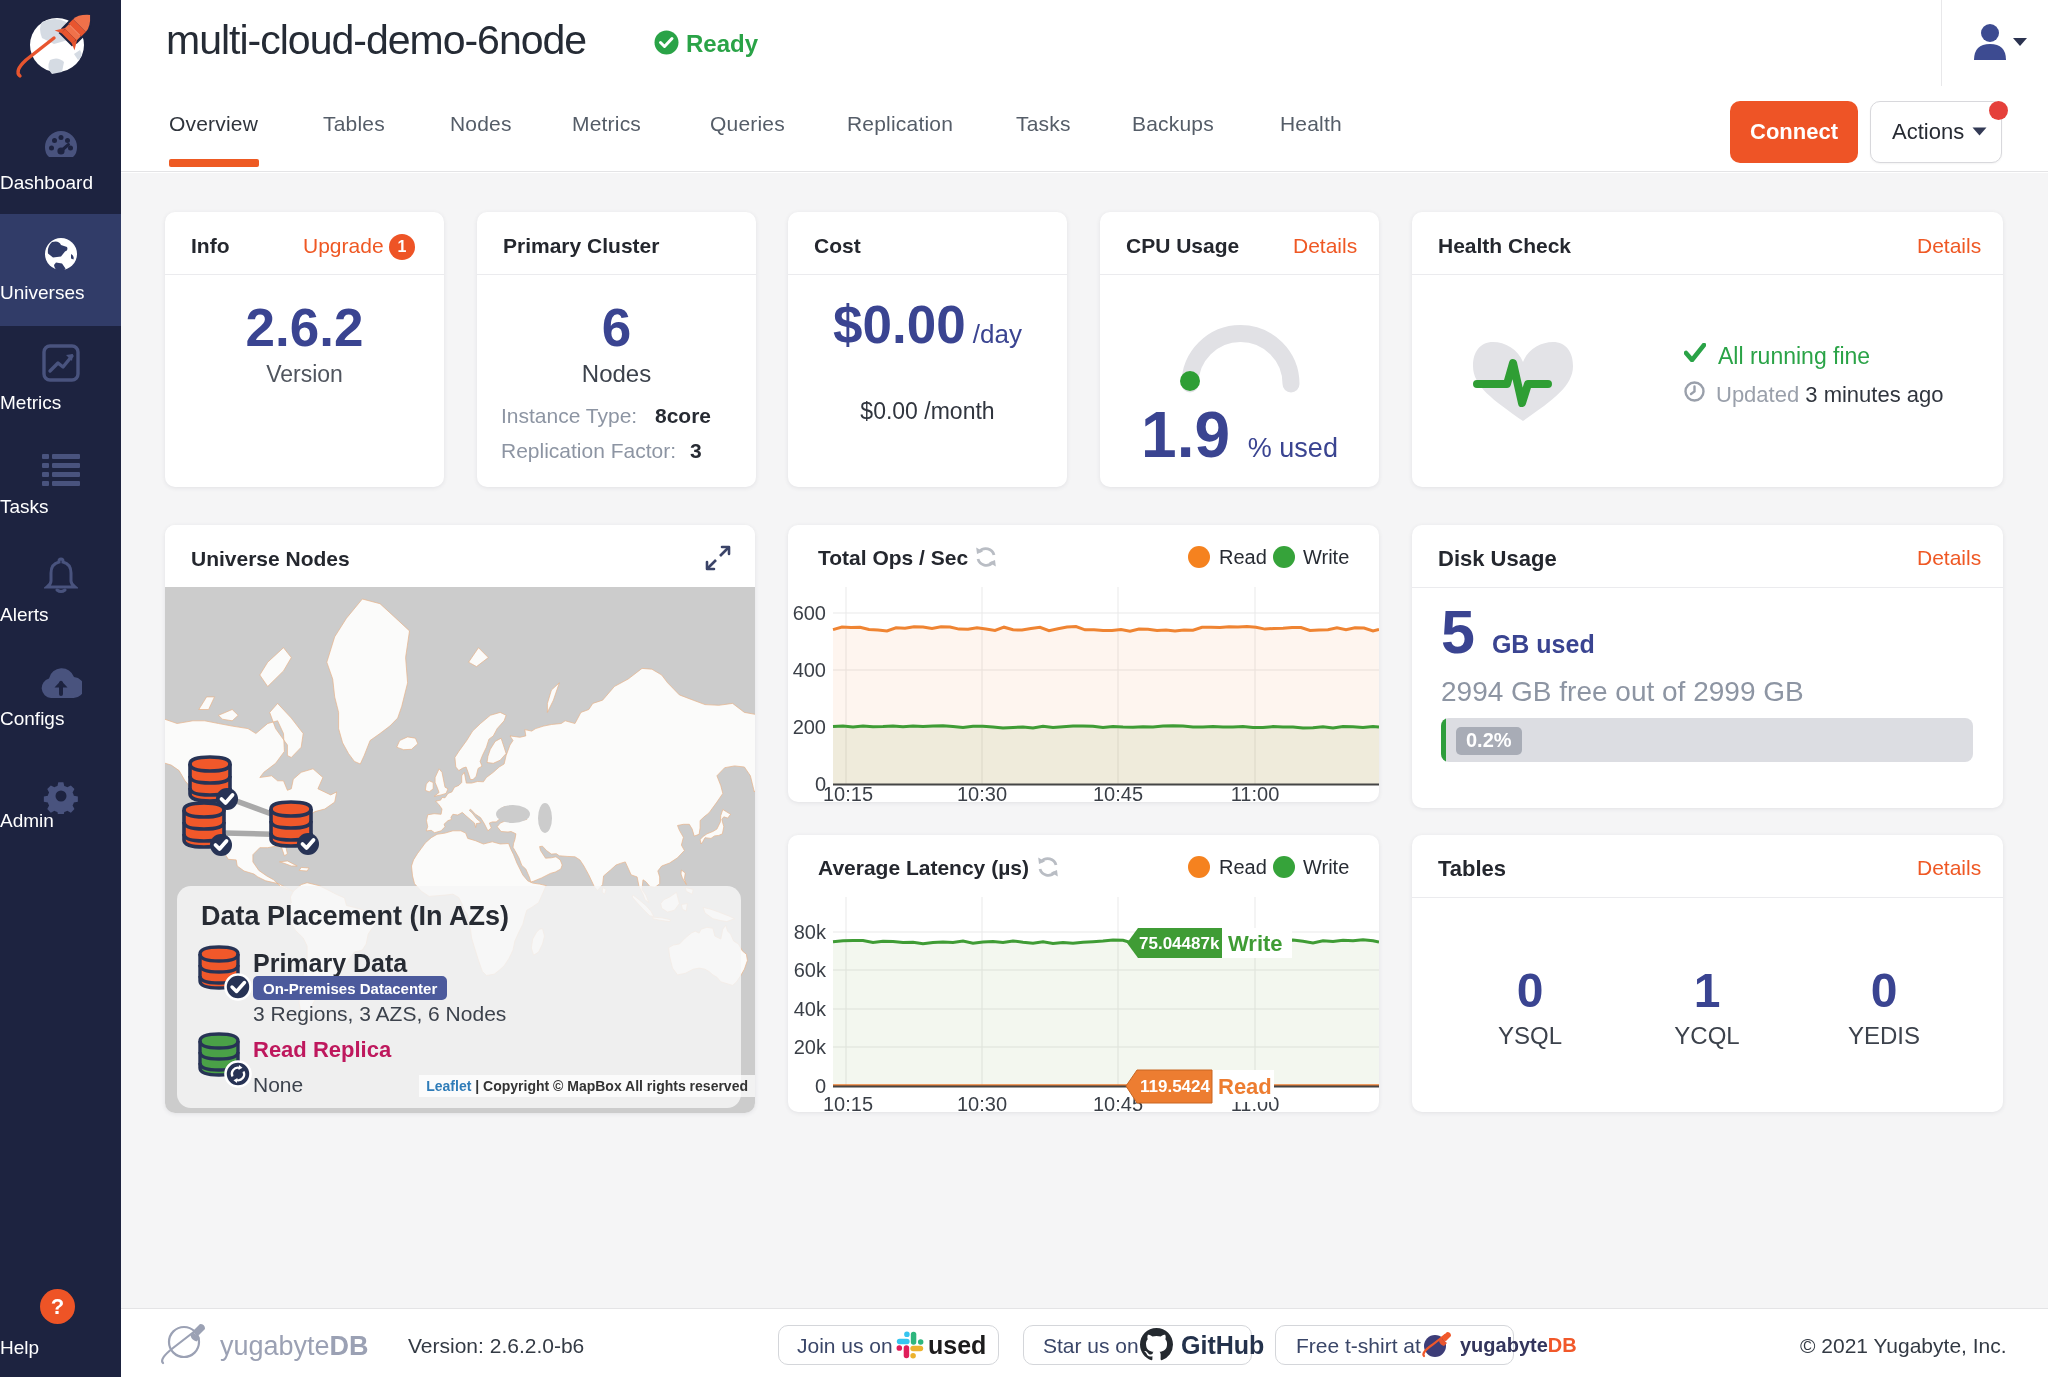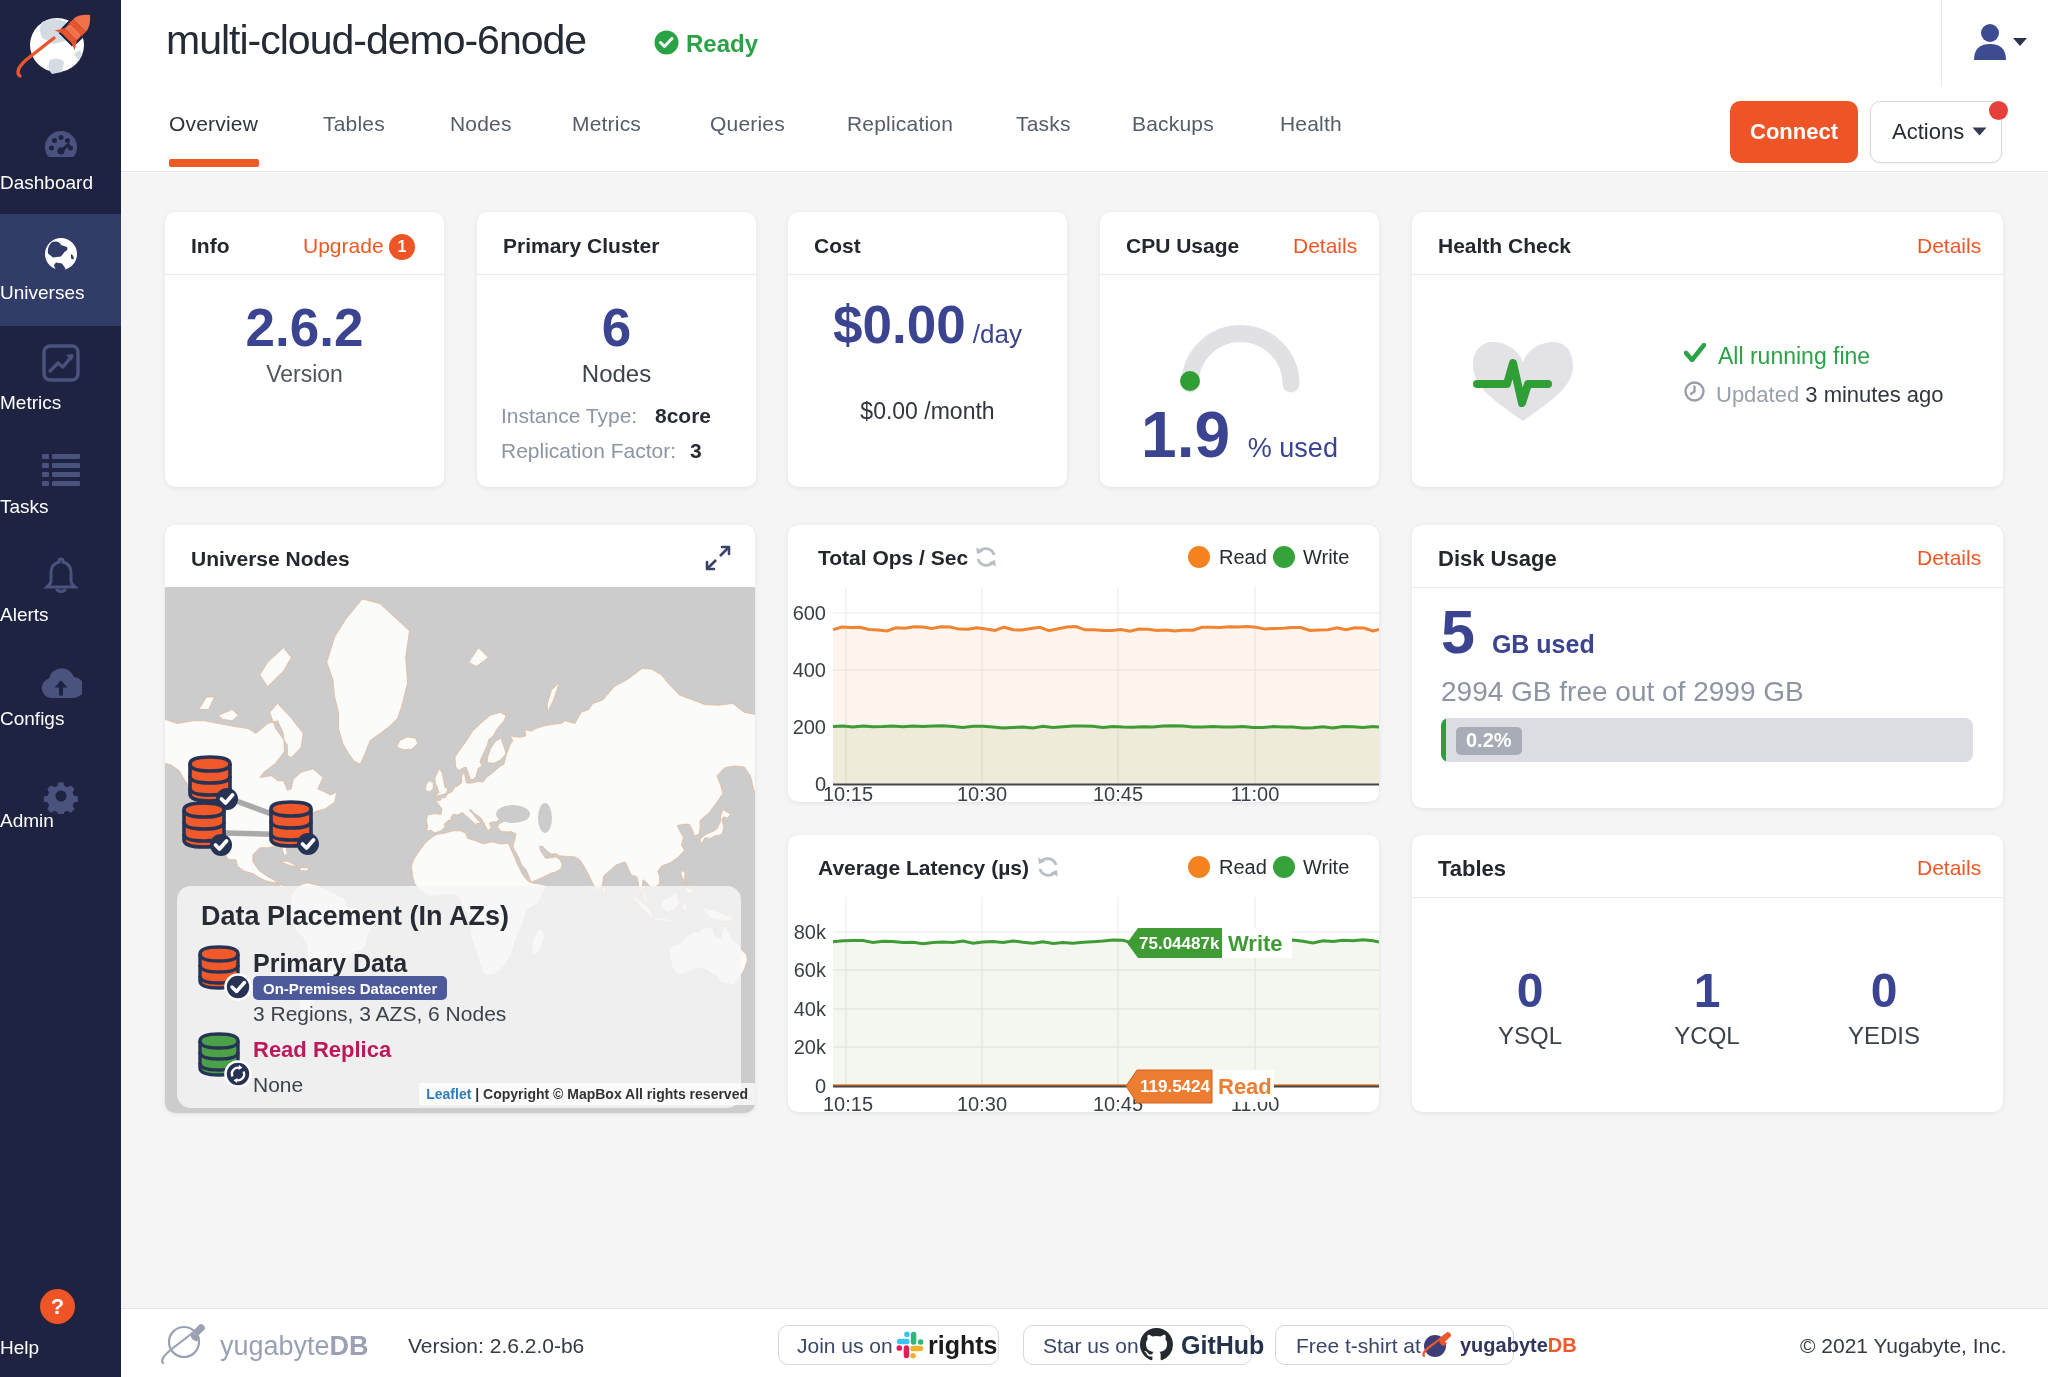--- a/index.html
+++ b/index.html
@@ -238,21 +238,21 @@
 <svg style="position:absolute;left:30px;top:505px" width="62" height="62" viewBox="0 0 62 62">
 <path d="M5 11 q0 -7 19 -7 q19 0 19 7 l0 27 q0 7 -19 7 q-19 0 -19 -7z" fill="#4aa147" stroke="#273355" stroke-width="3.4"></path>
 <path d="M5 11 q0 7 19 7 q19 0 19 -7 M5 22 q0 7 19 7 q19 0 19 -7 M5 33 q0 7 19 7 q19 0 19 -7" fill="none" stroke="#273355" stroke-width="3.4"></path>
 <circle cx="43" cy="44" r="12.5" fill="#273355" stroke="#fff" stroke-width="2.6"></circle>
       <path d="M37.5 46.5 a6 6 0 0 1 7 -8.5 M48.5 41.5 a6 6 0 0 1 -7 8.5" stroke="#fff" stroke-width="2.2" fill="none"></path>
       <path d="M44 35 l3.5 2.8 -4 2.2z" fill="#fff"></path>
       <path d="M42 53 l-3.5 -2.8 4 -2.2z" fill="#fff"></path>
 </svg>
 <div style="position:absolute;left:88px;top:512px;font-size:22px;font-weight:bold;color:#be185d">Read Replica</div>
 <div style="position:absolute;left:88px;top:548px;font-size:21px;color:#3c424c">None</div>
-<div style="position:absolute;right:0;bottom:8px;background:rgba(255,255,255,0.75);font-size:14px;font-weight:bold;color:#333;padding:3px 7px"><span style="color:#2f7cb8">Leaflet</span> | Copyright © MapBox All rights reserved</div>
+<div style="position:absolute;right:0;bottom:16px;background:rgba(255,255,255,0.75);font-size:14px;font-weight:bold;color:#333;padding:3px 7px"><span style="color:#2f7cb8">Leaflet</span> | Copyright © MapBox All rights reserved</div>
 </div>
 
 <div class="card" style="left:788px;top:525px;width:591px;height:277px"></div>
 <div class="abs" style="left:818px;top:546px;font-size:21px;font-weight:bold;color:#24272e">Total Ops / Sec</div>
 <svg class="abs" style="left:974px;top:546px" width="24" height="22" viewBox="0 0 24 22">
     <path d="M20 9 A8.5 8.5 0 0 0 5.5 5.5 M4 13 A8.5 8.5 0 0 0 18.5 16.5" fill="none" stroke="#b9bdc4" stroke-width="2.8"></path>
     <path d="M2.2 1.5 l0.8 6.5 6 -2.5z" fill="#b9bdc4"></path>
     <path d="M21.8 20.5 l-0.8 -6.5 -6 2.5z" fill="#b9bdc4"></path>
   </svg>
 <div class="abs" style="left:1188px;top:546px;width:22px;height:22px;border-radius:50%;background:#f5821f"></div>
@@ -385,21 +385,21 @@
     </g>
 <g fill="#ECB22E">
       <rect x="12.3" y="18.8" width="4.7" height="4.7" rx="2.3"></rect>
       <rect x="12.3" y="12.7" width="11" height="4.7" rx="2.3"></rect>
     </g>
 <g fill="#E01E5A">
       <rect x="0.5" y="12.3" width="4.7" height="4.7" rx="2.3"></rect>
       <rect x="6.6" y="12.3" width="4.7" height="11" rx="2.3"></rect>
     </g>
 </svg>
-<div class="abs" style="left:928px;top:1331px;font-size:25px;font-weight:bold;color:#1d1c1d">rights</div>
+<div class="abs" style="left:928px;top:1331px;font-size:25px;font-weight:bold;color:#1d1c1d">used</div>
 <div class="abs" style="left:1023px;top:1325px;width:229px;height:40px;border:1px solid #d4d6da;border-radius:10px;background:#fff"></div>
 <div class="abs" style="left:1043px;top:1334px;font-size:21px;color:#3a4668">Star us on</div>
 <svg class="abs" style="left:1140px;top:1328px" width="33" height="33" viewBox="0 0 16 16">
     <path d="M8 0C3.58 0 0 3.58 0 8c0 3.54 2.29 6.53 5.47 7.59.4.07.55-.17.55-.38 0-.19-.01-.82-.01-1.49-2.01.37-2.53-.49-2.69-.94-.09-.23-.48-.94-.82-1.13-.28-.15-.68-.52-.01-.53.63-.01 1.08.58 1.23.82.72 1.21 1.87.87 2.33.66.07-.52.28-.87.51-1.07-1.78-.2-3.64-.89-3.64-3.95 0-.87.31-1.59.82-2.15-.08-.2-.36-1.02.08-2.12 0 0 .67-.21 2.2.82.64-.18 1.32-.27 2-.27s1.36.09 2 .27c1.53-1.04 2.2-.82 2.2-.82.44 1.1.16 1.92.08 2.12.51.56.82 1.27.82 2.15 0 3.07-1.87 3.75-3.65 3.95.29.25.54.73.54 1.48 0 1.07-.01 1.93-.01 2.2 0 .21.15.46.55.38A8.01 8.01 0 0 0 16 8c0-4.42-3.58-8-8-8z" fill="#24292f"></path>
   </svg>
 <div class="abs" style="left:1181px;top:1331px;font-size:25px;font-weight:bold;color:#24324c">GitHub</div>
 <div class="abs" style="left:1275px;top:1325px;width:239px;height:40px;border:1px solid #d4d6da;border-radius:10px;background:#fff"></div>
 <div class="abs" style="left:1296px;top:1334px;font-size:21px;color:#3a4668">Free t-shirt at</div>
 <svg class="abs" style="left:1421px;top:1329px" width="32" height="32" viewBox="0 0 32 32">
 <circle cx="14" cy="17" r="11" fill="#3d3d78"></circle>

